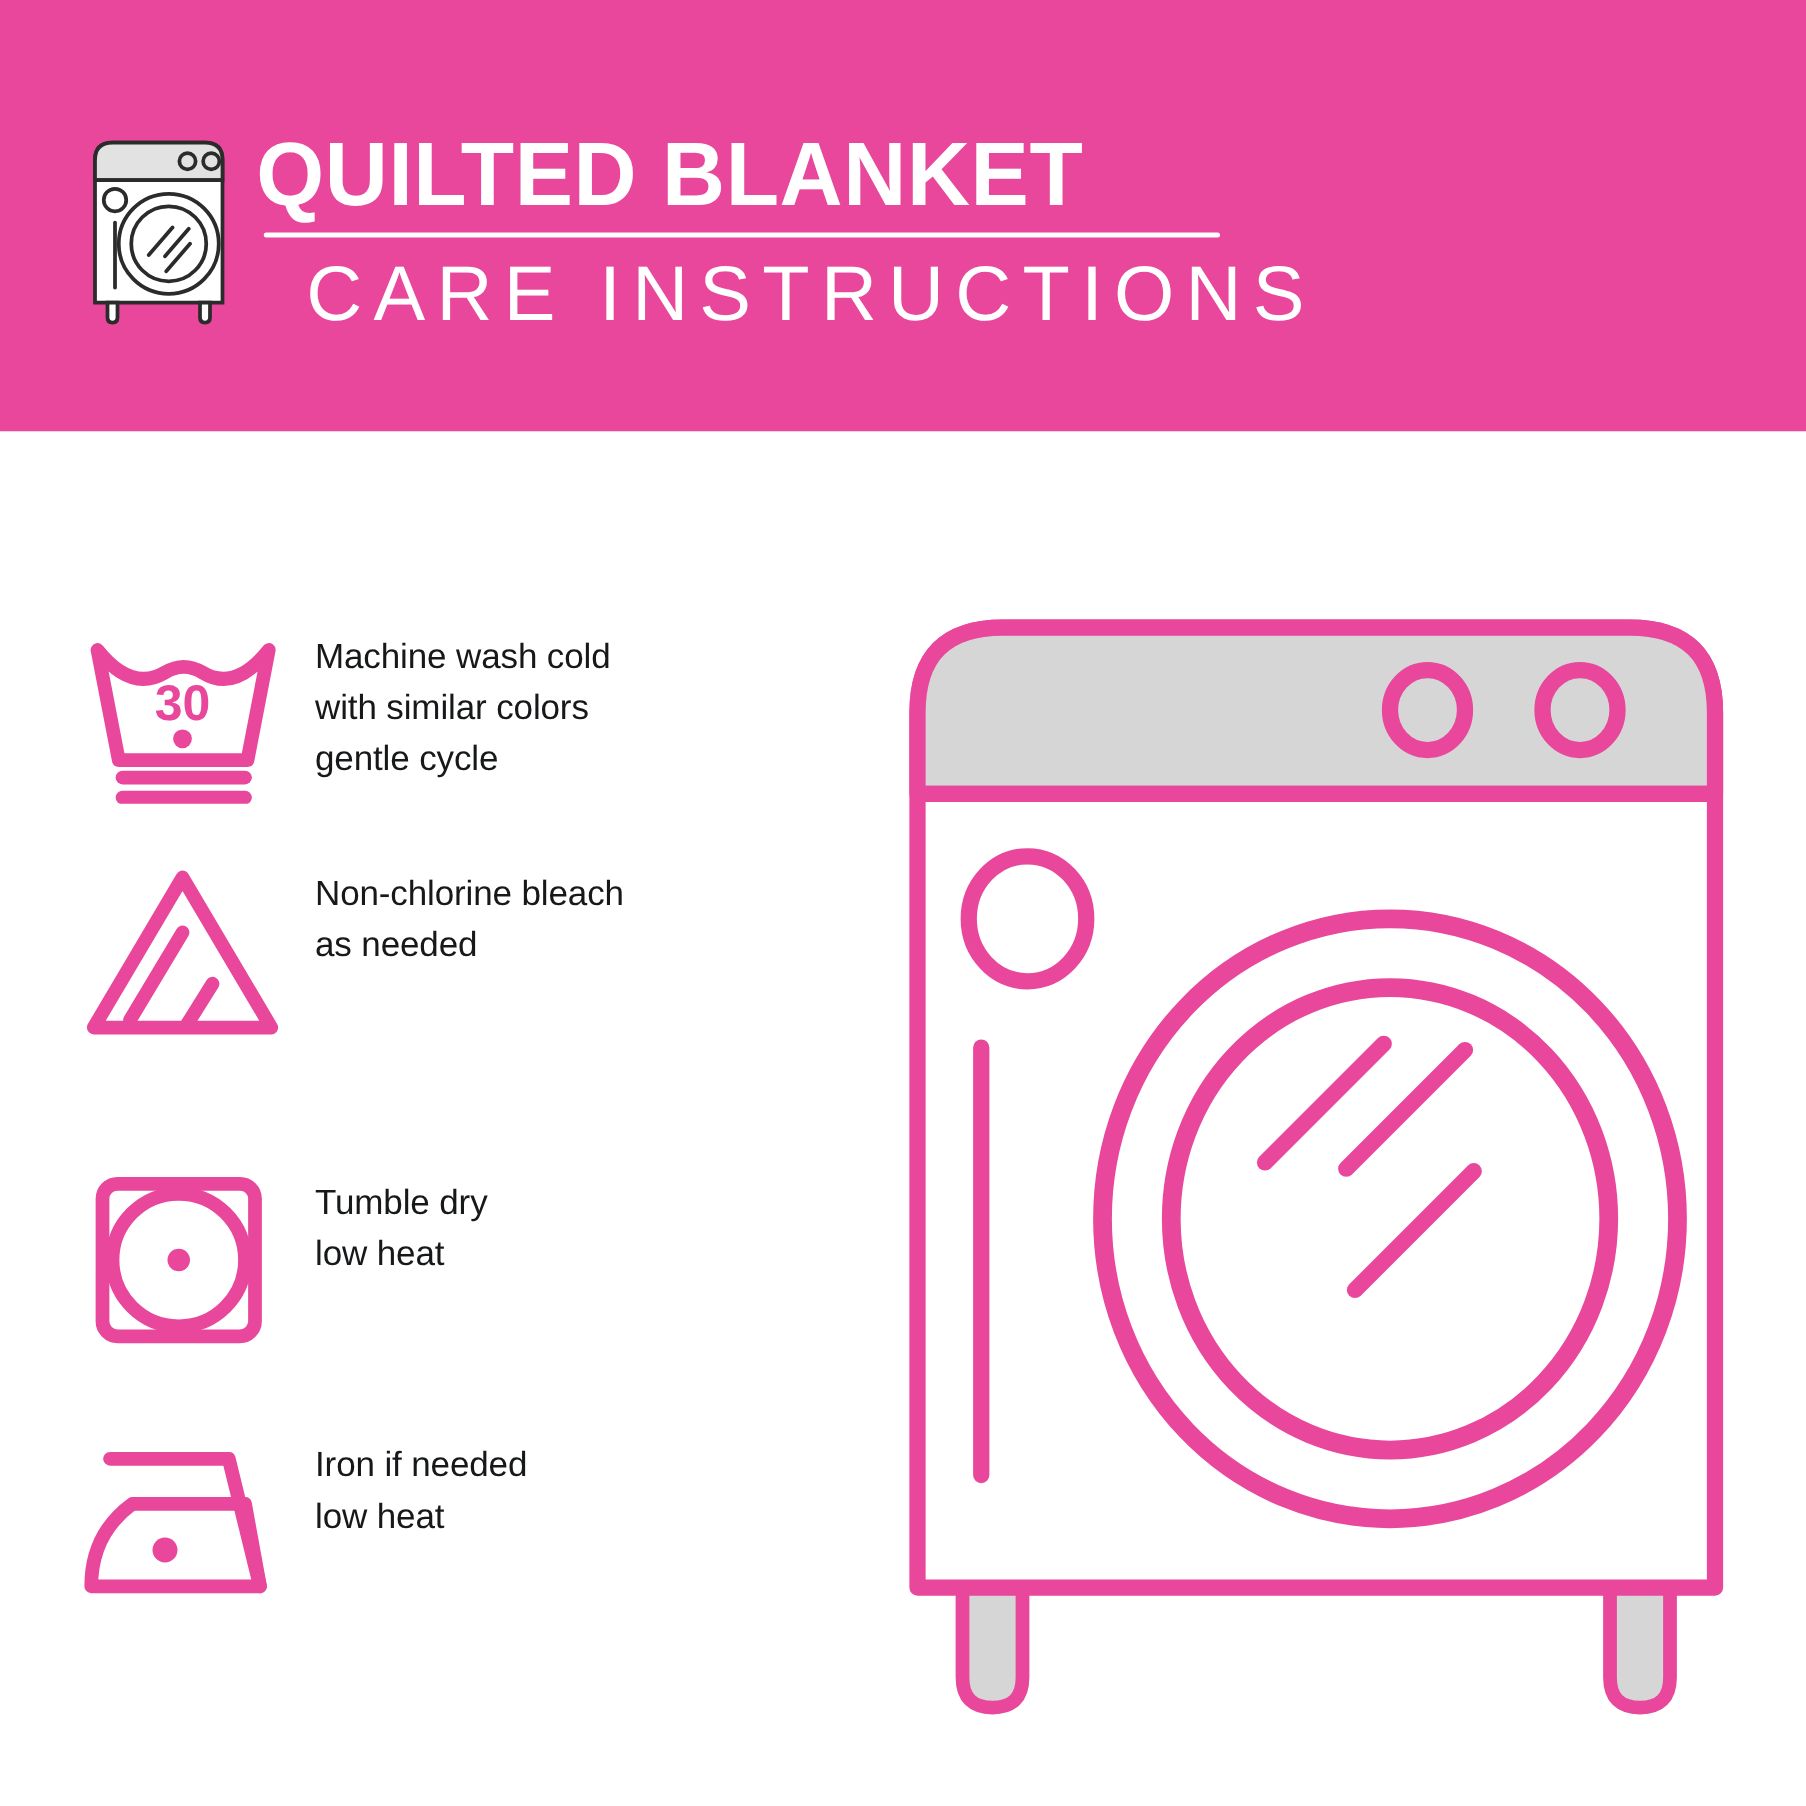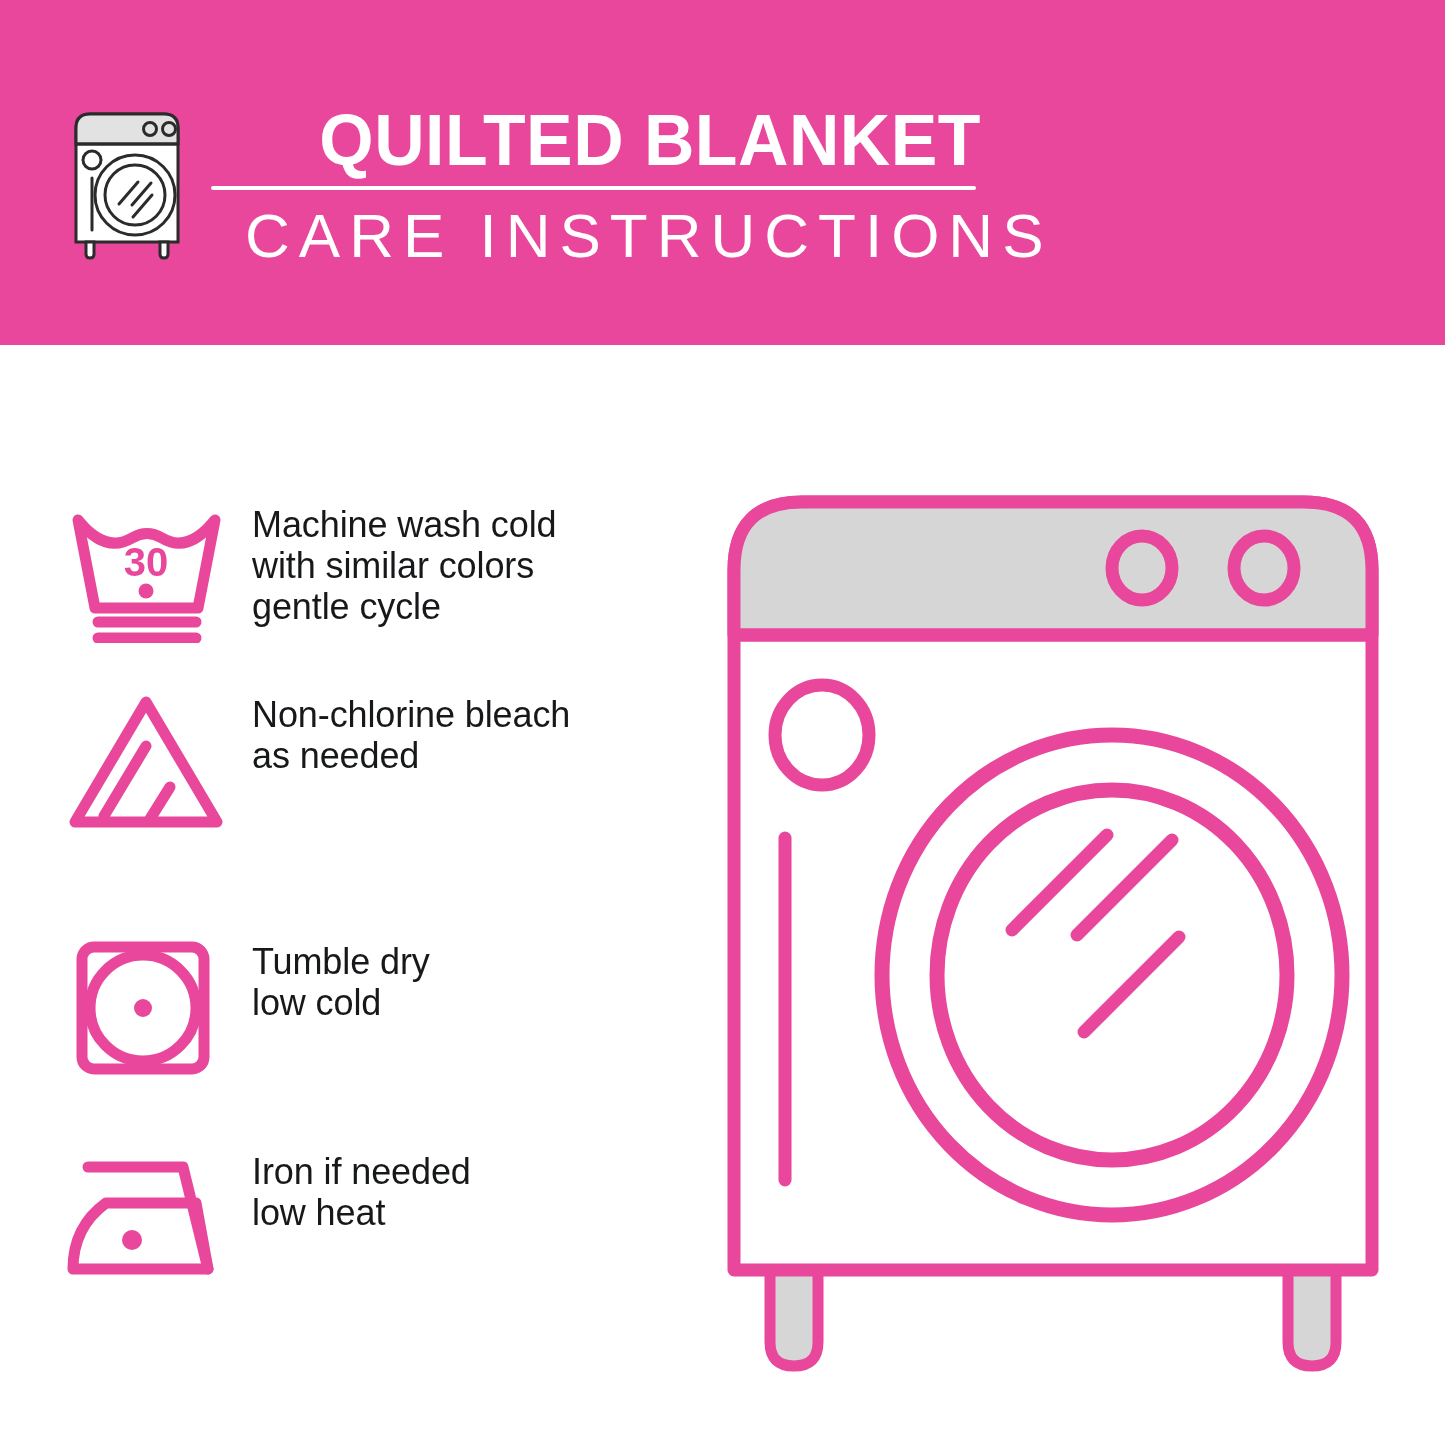--- a/index.html
+++ b/index.html
@@ -29,21 +29,20 @@
     left: 62px;
     top: 100px;
     width: 130px;
     height: 160px;
   }
   #header-text-block {
     position: absolute;
     left: 205px;
     top: 102px;
     width: 800px;
-    text-align: right;
   }
   #header-title {
     font-family: "Liberation Sans Narrow", "Liberation Sans", sans-serif;
     font-weight: bold;
     font-size: 72px;
     line-height: 76px;
     color: #ffffff;
     letter-spacing: 0.5px;
     white-space: nowrap;
     transform: scaleX(0.97);
@@ -86,21 +85,21 @@
   }
   .care-icon {
     width: 175px;
     flex: 0 0 175px;
     display: block;
   }
   .care-text {
     margin-left: 17px;
     padding-top: 6px;
     font-family: "Liberation Sans", sans-serif;
-    font-size: 36px;
+    font-size: 28px;
     line-height: 41px;
     color: #17181a;
     letter-spacing: -0.1px;
     white-space: pre-line;
   }
 
   #row-wash  { top: 498px; }
   #row-bleach{ top: 688px; }
   #row-dry   { top: 935px; }
   #row-iron  { top: 1145px; }
@@ -193,21 +192,21 @@
     <div class="care-icon">
       <svg viewBox="0 0 175 145" width="175" height="145" xmlns="http://www.w3.org/2000/svg">
         <g fill="none" stroke="#e8479b" stroke-width="11" stroke-linejoin="round">
           <rect x="22" y="12" width="122" height="122" rx="12" ry="12"></rect>
           <circle cx="83" cy="73" r="53"></circle>
         </g>
         <circle cx="83" cy="73" r="9" fill="#e8479b"></circle>
       </svg>
     </div>
     <div class="care-text">Tumble dry
-low cold</div>
+low heat</div>
   </div>
 
   <div class="care-row" id="row-iron">
     <div class="care-icon">
       <svg viewBox="0 0 175 145" width="175" height="145" xmlns="http://www.w3.org/2000/svg">
         <g fill="none" stroke="#e8479b" stroke-width="11" stroke-linecap="round" stroke-linejoin="round">
 
           <path d="M28 22 L123 22 L148 124"></path>
 
           <path d="M46 58 L136 58 L148 124 L13 124 Q13 82 46 58 Z"></path>

